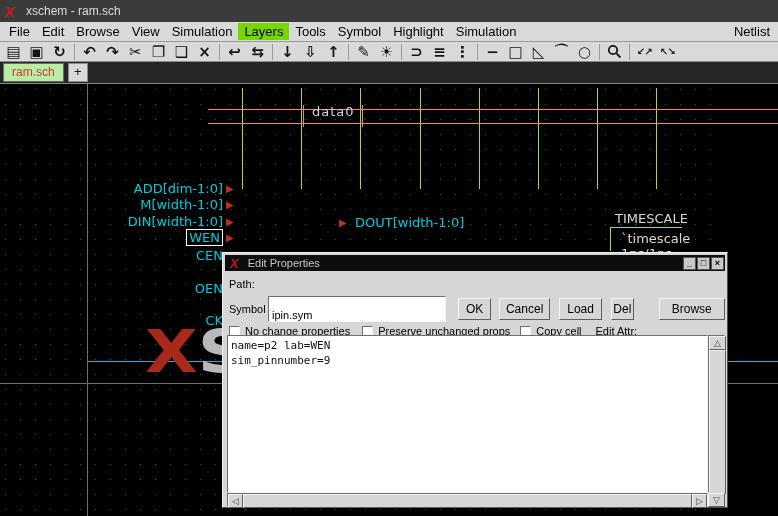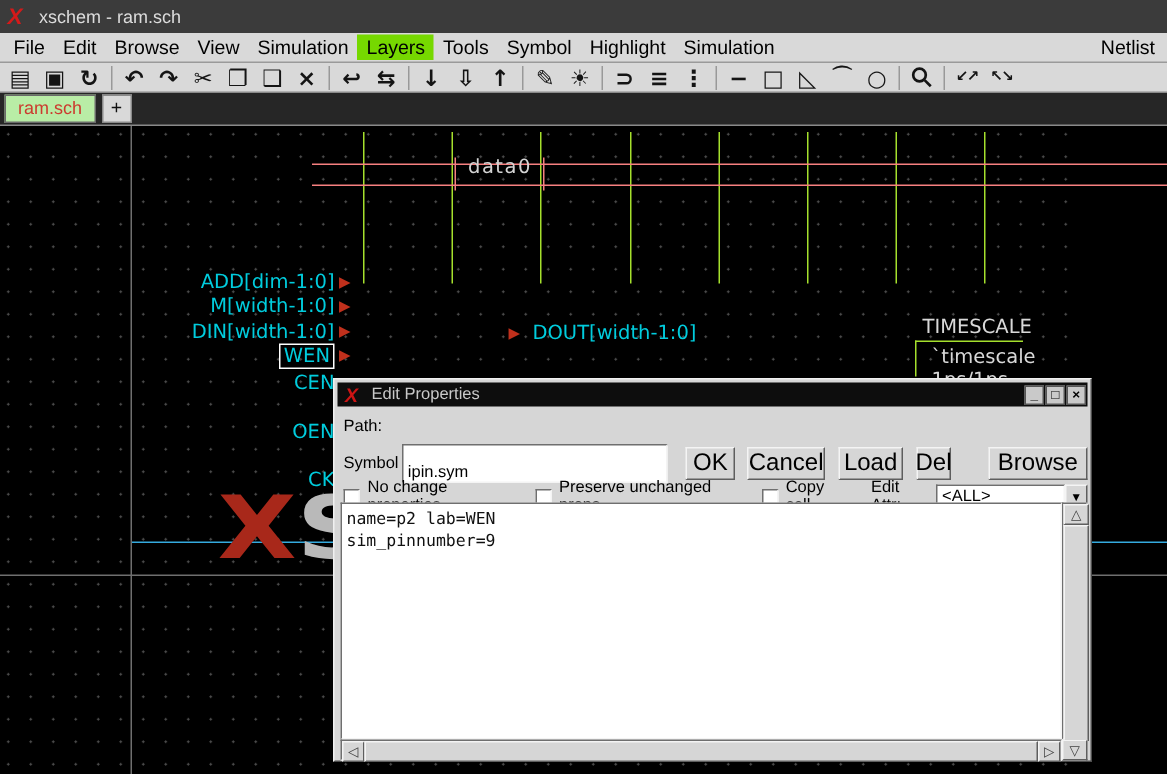--- a/index.html
+++ b/index.html
@@ -78,21 +78,21 @@
             border-bottom:1px solid #f4f4f4; border-right:1px solid #f4f4f4; }
   .raised { border-top:1px solid #f4f4f4; border-left:1px solid #f4f4f4;
             border-bottom:1px solid #5e5e5e; border-right:1px solid #5e5e5e; background:#d6d6d6; }
   .dlg-path { position:absolute; left:4px; top:21px; height:20px; display:flex; align-items:center; }
   .dlg-path-label { margin:0 4px 0 2px; }
   .dlg-path-field { width:296px; height:17px; background:#d9d9d9; padding:1px 3px; overflow:hidden;
                     white-space:nowrap; }
   .dlg-symbol { position:absolute; left:4px; top:44px; height:24px; width:498px; display:flex; align-items:center; }
   .dlg-symbol-label { width:40px; margin-left:2px; }
   .dlg-symbol-field { width:182px; height:18px; background:#ffffff; padding:12px 3px; }
-  .btn { height:22px; display:flex; align-items:center; justify-content:center; font-size:16px;
+  .btn { height:22px; display:flex; align-items:center; justify-content:center; font-size:12px;
          color:#000; }
   .dlg-checks { position:absolute; left:4px; top:71px; height:14px; width:498px; display:flex; align-items:center; }
   .cbx { width:11px; height:11px; background:#fff; flex:none; }
   .combo { display:flex; align-items:center; height:17px; }
   .combo-field { width:86px; height:17px; background:#fff; padding:1px 3px; }
   .combo-arrow { width:15px; height:17px; font-size:8px; display:flex; align-items:center; justify-content:center; }
   .dlg-text { position:absolute; left:4px; top:82px; width:481px; height:158px; background:#ffffff;
               font-family:"DejaVu Sans Mono", monospace; font-size:11px; line-height:15px;
               padding:2px 3px; white-space:pre; overflow:hidden; color:#111; }
   .vscroll { position:absolute; left:485px; top:82px; width:17px; height:158px; background:#ececec; }
@@ -248,24 +248,20 @@
     </div>
 
     <div class="dlg-checks">
       <span class="cbx sunken" style="margin-left:2px"></span>
       <span style="margin-left:5px">No change properties</span>
       <span class="cbx sunken" style="margin-left:12px"></span>
       <span style="margin-left:5px">Preserve unchanged props</span>
       <span class="cbx sunken" style="margin-left:10px"></span>
       <span style="margin-left:5px">Copy cell</span>
       <span style="margin-left:14px">Edit Attr:</span>
-      <span class="combo" style="margin-left:4px">
-        <span class="combo-field sunken">&lt;ALL&gt;</span>
-        <span class="combo-arrow raised">▼</span>
-      </span>
     </div>
 
     <div class="dlg-text sunken">name=p2 lab=WEN
 sim_pinnumber=9</div>
 
     <div class="vscroll sunken">
       <span class="sb-btn raised">△</span>
       <span class="vthumb raised"></span>
     </div>
 

